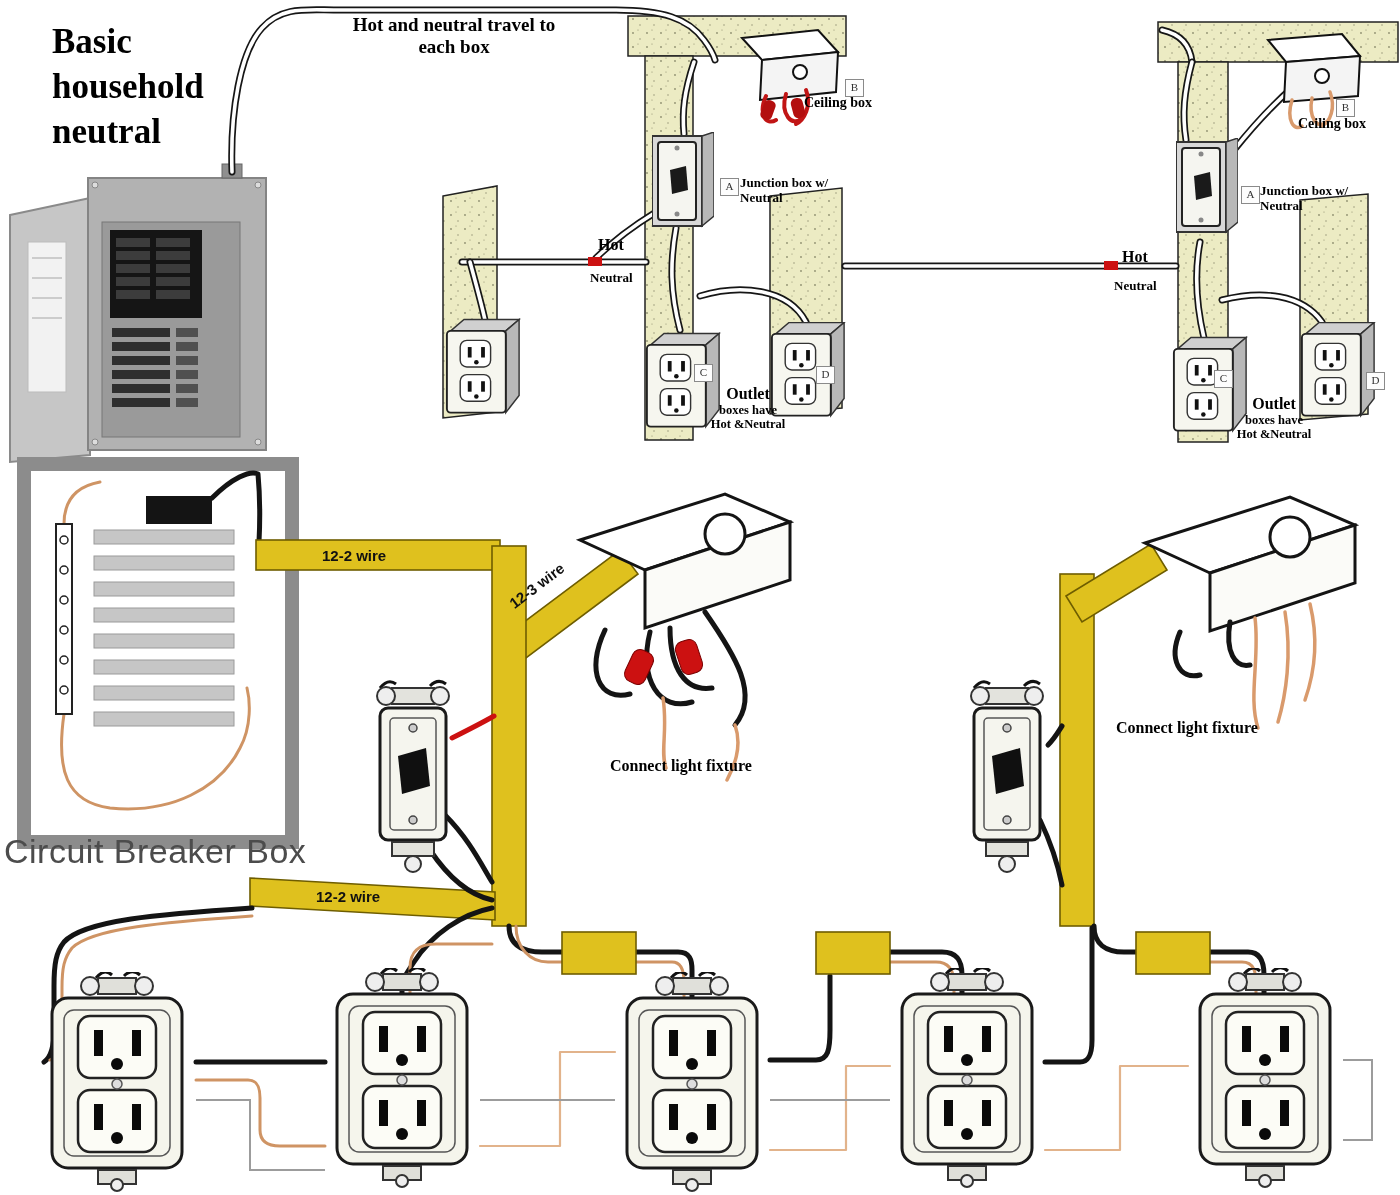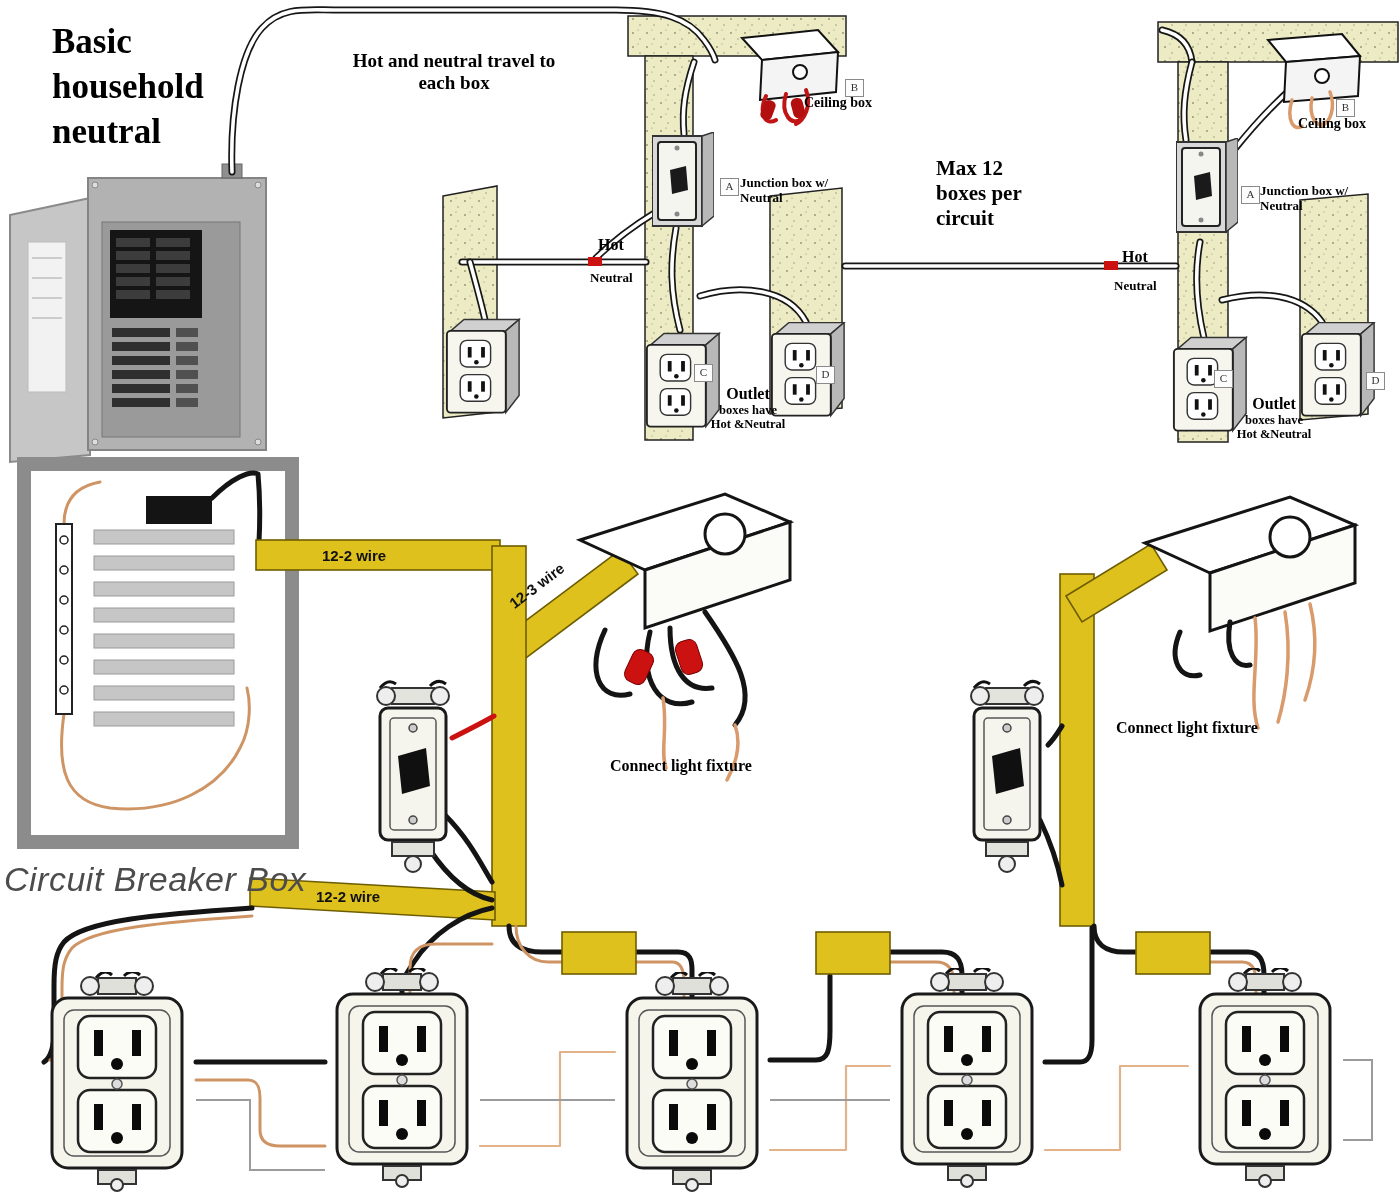--- a/index.html
+++ b/index.html
@@ -1,21 +1,21 @@
 <!DOCTYPE html>
 <html><head>
 <meta charset="utf-8">
 <style>
   html,body{margin:0;padding:0;background:#fff;}
   .canvas{position:relative;width:1400px;height:1195px;background:#fff;overflow:hidden;font-family:"Liberation Serif",serif;}
   .art{position:absolute;left:0;top:0;}
   .lbl{position:absolute;color:#000;}
   .sb{font-weight:bold;font-family:"Liberation Serif",serif;}
   .title{font-size:35px;line-height:1.28;}
-  .note{font-size:19px;line-height:1.15;text-align:center;margin-top:36px;}
+  .note{font-size:19px;line-height:1.15;text-align:center;}
   .maxnote{font-size:21px;line-height:1.18;}
   .complbl{font-size:14px;line-height:1.05;text-align:right;}
   .jlbl{font-size:13px;line-height:1.12;}
   .hotlbl{font-size:16px;}
   .neutlbl{font-size:13px;}
   .capline1{font-size:16px;line-height:1.05;}
   .capline2{font-size:12.5px;line-height:1.12;}
   .outletcap{text-align:center;}
   .marker{position:absolute;width:17px;height:16px;border:1px solid #8a8a8a;background:#fdfdfd;font-size:11px;line-height:14px;text-align:center;color:#333;font-family:"Liberation Serif",serif;}
   .wirelbl{font-family:"Liberation Sans",sans-serif;font-weight:bold;font-size:15px;color:#111;}
@@ -318,21 +318,20 @@
 
 <use href="#duplex" x="40" y="972" width="155" height="220"></use>
 <use href="#duplex" x="325" y="968" width="155" height="220"></use>
 <use href="#duplex" x="615" y="972" width="155" height="220"></use>
 <use href="#duplex" x="890" y="968" width="155" height="220"></use>
 <use href="#duplex" x="1188" y="968" width="155" height="220"></use>
 </svg>
 
 <div class="lbl sb title" style="left:52px;top:20px;width:240px;">Basic household neutral</div>
 <div class="lbl sb note" style="left:348px;top:14px;width:212px;">Hot and neutral travel to each box</div>
-<div class="lbl sb maxnote" style="left:936px;top:156px;width:120px;">Max 12 boxes per circuit</div>
 
 <div class="marker" style="left:845px;top:79px;">B</div>
 <div class="lbl sb complbl" style="left:804px;top:96px;">Ceiling box</div>
 <div class="marker" style="left:720px;top:178px;">A</div>
 <div class="lbl sb jlbl" style="left:740px;top:176px;width:112px;">Junction box w/ Neutral</div>
 <div class="lbl sb hotlbl" style="left:598px;top:236px;">Hot</div>
 <div class="lbl sb neutlbl" style="left:590px;top:270px;">Neutral</div>
 <div class="marker" style="left:694px;top:364px;">C</div>
 <div class="marker" style="left:816px;top:366px;">D</div>
 <div class="lbl outletcap" style="left:688px;top:386px;width:120px;">
@@ -352,17 +351,17 @@
 <div class="lbl outletcap" style="left:1214px;top:396px;width:120px;">
   <div class="sb capline1">Outlet</div>
   <div class="sb capline2">boxes have</div>
   <div class="sb capline2">Hot &amp;Neutral</div>
 </div>
 
 <div class="lbl wirelbl" style="left:322px;top:547px;">12-2 wire</div>
 <div class="lbl wirelbl rot" style="left:506px;top:598px;">12-3 wire</div>
 <div class="lbl wirelbl" style="left:316px;top:888px;">12-2 wire</div>
 
-<div class="lbl breakercap" style="left:4px;top:860px;font-style:italic;">Circuit Breaker Box</div>
+<div class="lbl breakercap" style="left:4px;top:832px;">Circuit Breaker Box</div>
 <div class="lbl sb connect" style="left:610px;top:757px;">Connect light fixture</div>
 <div class="lbl sb connect" style="left:1116px;top:719px;">Connect light fixture</div>
 
 </div>
 
 </body></html>

